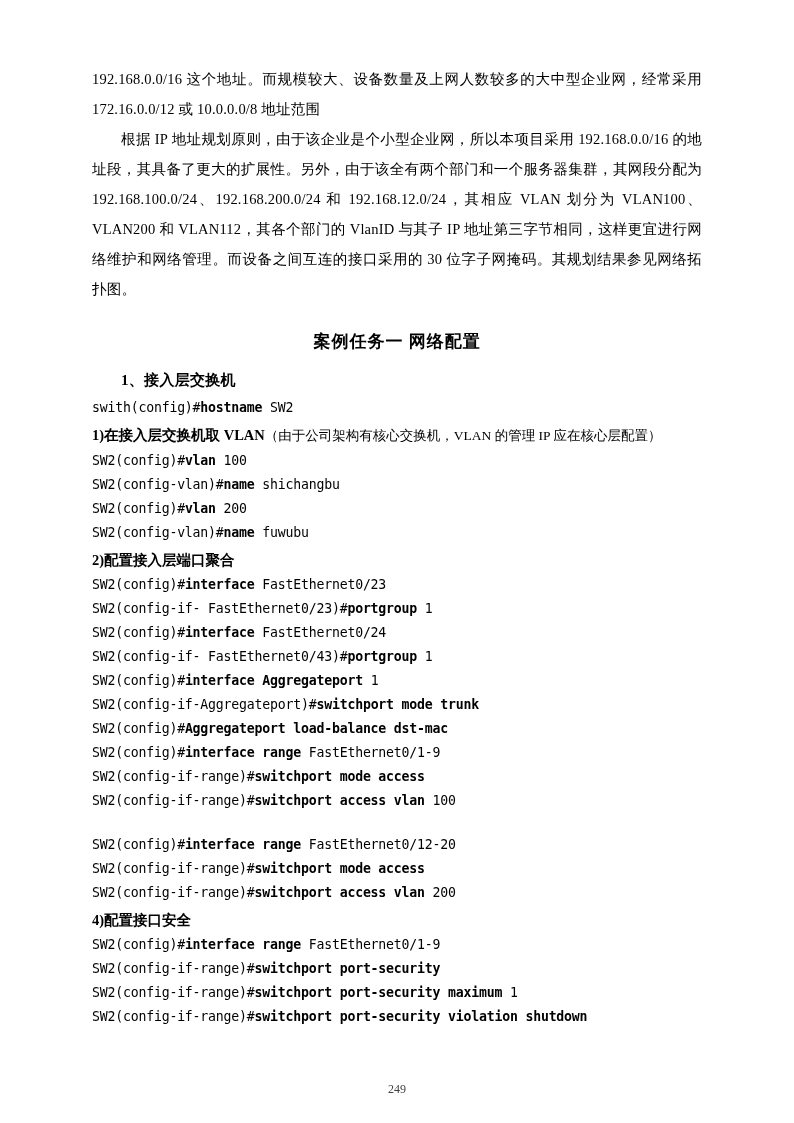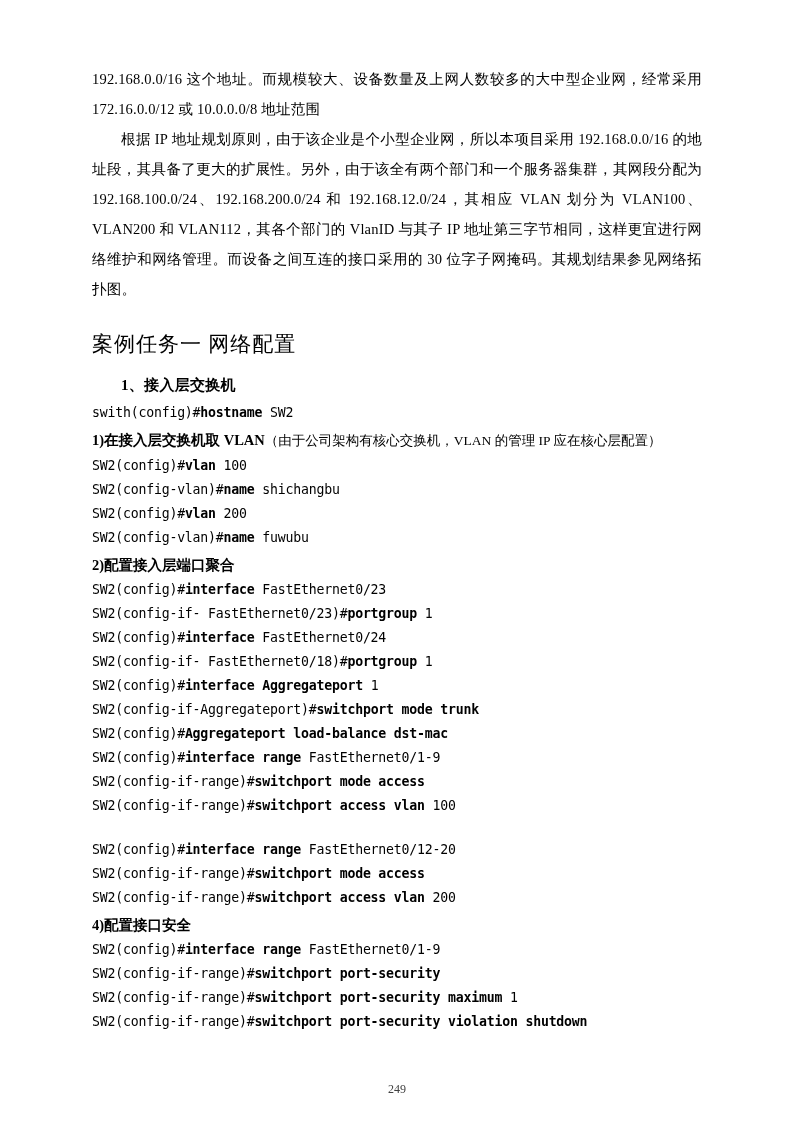--- a/index.html
+++ b/index.html
@@ -31,23 +31,23 @@
     text-align: justify;
     margin: 0;
     letter-spacing: 0.2px;
   }
   .para.indent {
     text-indent: 29px;
   }
   
   .h-case {
     font-family: "Liberation Serif", serif;
-    font-size: 21px;
-    font-weight: normal;
-    text-align: left;
+    font-size: 17px;
+    font-weight: bold;
+    text-align: center;
     margin: 26px 0 18px 0;
     letter-spacing: 1px;
   }
   .h-sub {
     font-family: "Liberation Serif", serif;
     font-size: 15px;
     font-weight: bold;
     margin: 8px 0 6px 0;
     padding-left: 29px;
     letter-spacing: 0.3px;
@@ -110,21 +110,21 @@
       <div class="cli"><span>swith(config)#</span><span class="b">hostname</span><span> SW2</span></div>
       <div class="step"><span class="bold">1)在接入层交换机取 VLAN</span><span class="note">（由于公司架构有核心交换机，VLAN 的管理 IP 应在核心层配置）</span></div>
       <div class="cli"><span>SW2(config)#</span><span class="b">vlan</span><span> 100</span></div>
       <div class="cli"><span>SW2(config-vlan)#</span><span class="b">name</span><span> shichangbu</span></div>
       <div class="cli"><span>SW2(config)#</span><span class="b">vlan</span><span> 200</span></div>
       <div class="cli"><span>SW2(config-vlan)#</span><span class="b">name</span><span> fuwubu</span></div>
       <div class="step"><span class="bold">2)配置接入层端口聚合</span></div>
       <div class="cli"><span>SW2(config)#</span><span class="b">interface</span><span> FastEthernet0/23</span></div>
       <div class="cli"><span>SW2(config-if- FastEthernet0/23)#</span><span class="b">portgroup</span><span> 1</span></div>
       <div class="cli"><span>SW2(config)#</span><span class="b">interface</span><span> FastEthernet0/24</span></div>
-      <div class="cli"><span>SW2(config-if- FastEthernet0/18)#</span><span class="b">portgroup</span><span> 1</span></div>
+      <div class="cli"><span>SW2(config-if- FastEthernet0/43)#</span><span class="b">portgroup</span><span> 1</span></div>
       <div class="cli"><span>SW2(config)#</span><span class="b">interface Aggregateport</span><span> 1</span></div>
       <div class="cli"><span>SW2(config-if-Aggregateport)#</span><span class="b">switchport mode trunk</span></div>
       <div class="cli"><span>SW2(config)#</span><span class="b">Aggregateport load-balance dst-mac</span></div>
       <div class="cli"><span>SW2(config)#</span><span class="b">interface range</span><span> FastEthernet0/1-9</span></div>
       <div class="cli"><span>SW2(config-if-range)#</span><span class="b">switchport mode access</span></div>
       <div class="cli"><span>SW2(config-if-range)#</span><span class="b">switchport access vlan</span><span> 100</span></div>
       <div class="blankline"></div>
       <div class="cli"><span>SW2(config)#</span><span class="b">interface range</span><span> FastEthernet0/12-20</span></div>
       <div class="cli"><span>SW2(config-if-range)#</span><span class="b">switchport mode access</span></div>
       <div class="cli"><span>SW2(config-if-range)#</span><span class="b">switchport access vlan</span><span> 200</span></div>

